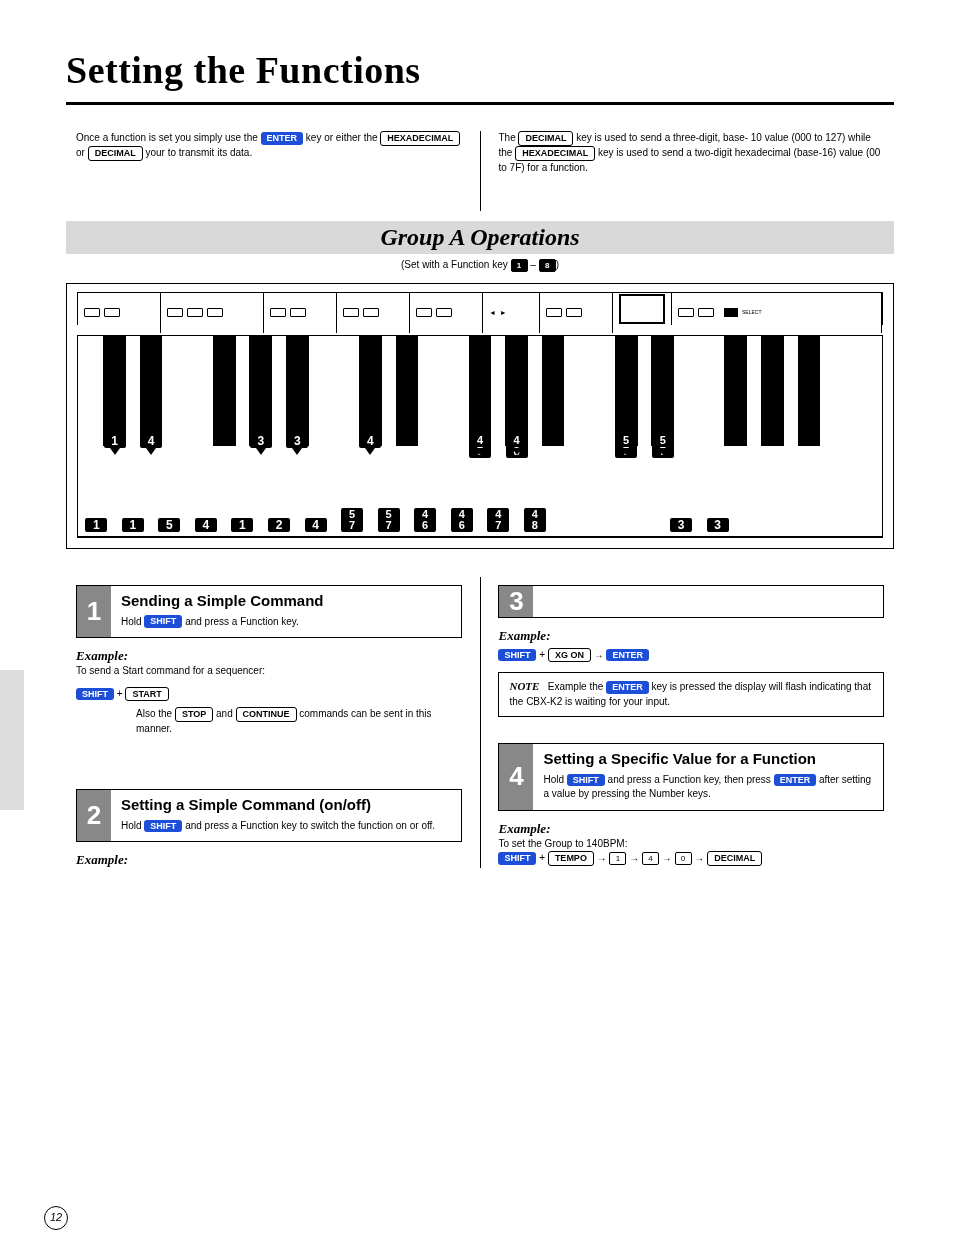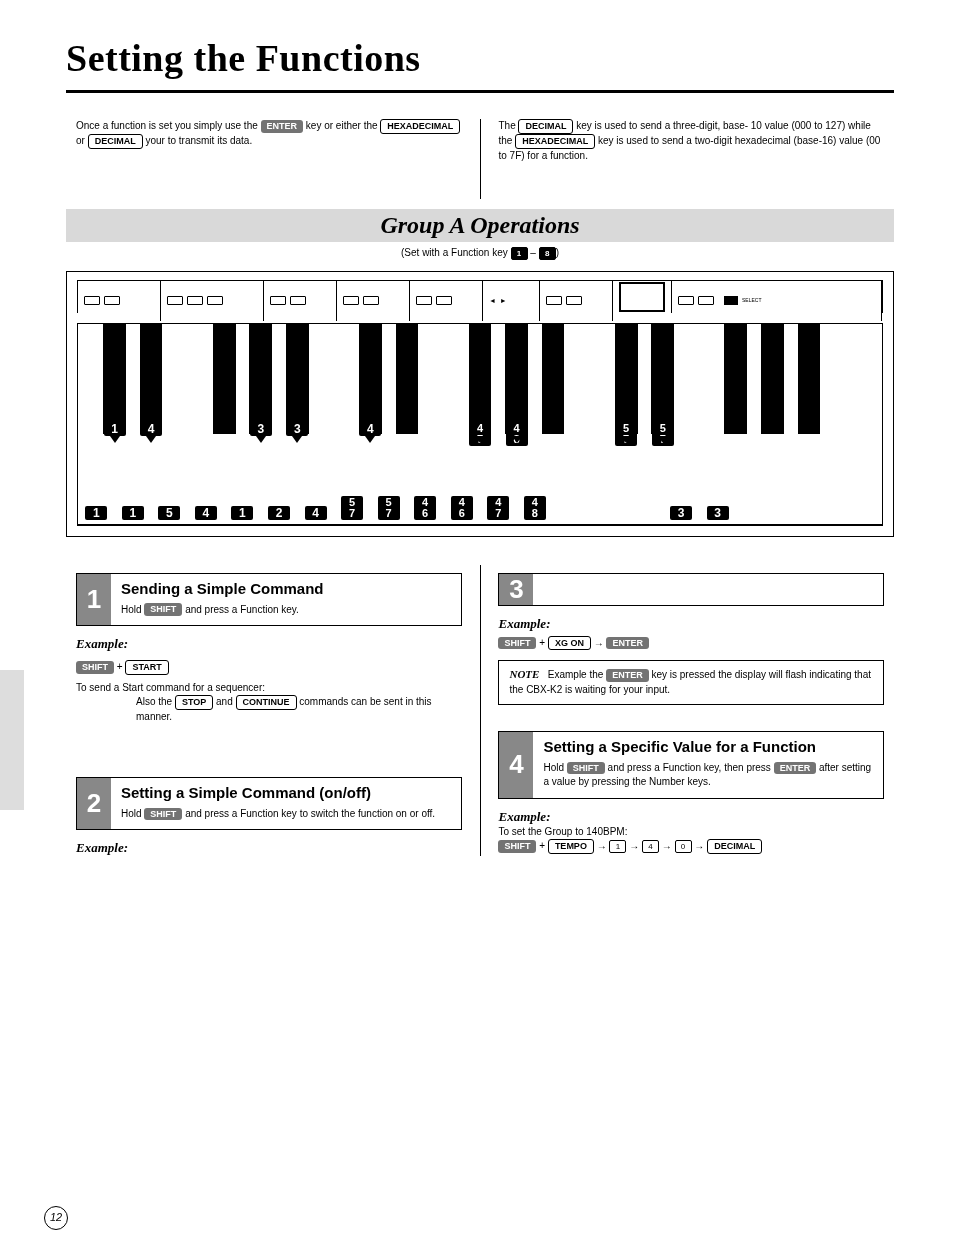--- a/index.html
+++ b/index.html
@@ -1,27 +1,27 @@
 <!DOCTYPE html>
 <html><head>
 <meta charset="utf-8">
 <style>
   html,body{margin:0;padding:0;background:#fff;color:#000;}
   body{font-family:Helvetica,Arial,sans-serif;font-size:12px;width:954px;}
-  .page{padding:28px 60px 0 66px;}
+  .page{padding:40px 60px 0 66px;}
   .side-tab{position:absolute;top:670px;left:0;width:24px;height:140px;background:#ddd;}
   .h1{font-family:"Times New Roman",Times,serif;font-size:38px;font-weight:bold;margin:8px 0 10px 0;letter-spacing:0.5px;}
   .rule{height:3px;background:#000;margin-bottom:26px;width:100%;}
   .section-sub{font-family:"Times New Roman",Times,serif;font-style:italic;font-weight:bold;font-size:24px;text-align:center;background:#d9d9d9;padding:3px 0;margin:10px 0 4px;}
   .small{font-size:10px;line-height:1.45;}
   .twocol{display:flex;gap:0;}
   .col{width:50%;padding:0 10px;}
   .midrule{width:1px;background:#000;margin:0 8px;}
   .pill{display:inline-block;border-radius:3px;padding:1px 6px;font-size:9px;font-weight:bold;line-height:1.2;vertical-align:middle;}
-  .pill.solid{background:#737373;color:#fff;}
+  .pill.solid{background:#1d4ed8;color:#fff;}
   .pill.outline{border:1px solid #000;color:#000;background:#fff;}
   .tinykey{display:inline-block;border:1px solid #000;border-radius:2px;padding:0 3px;font-size:8px;line-height:11px;height:11px;min-width:9px;text-align:center;background:#fff;vertical-align:middle;}
   .tinykey.solid{background:#000;color:#fff;border-color:#000;font-weight:bold;}
   .step-box{border:1px solid #000;display:flex;margin:8px 0 4px;}
   .step-num{width:34px;background:#888;color:#fff;font-family:"Arial Black",Arial,sans-serif;font-size:26px;font-weight:900;display:flex;align-items:center;justify-content:center;}
   .step-body{padding:6px 10px 8px 10px;flex:1;}
   .step-title{font-size:15px;font-weight:bold;margin-bottom:6px;font-family:Arial,Helvetica,sans-serif;}
   .note-box{border:1px solid #000;padding:6px 10px;margin-top:10px;}
   .note-title{font-family:"Times New Roman",Times,serif;font-style:italic;font-weight:bold;font-size:11px;display:inline;}
   .example-label{font-family:"Times New Roman",Times,serif;font-style:italic;font-weight:bold;font-size:13px;margin-top:10px;}
@@ -191,26 +191,26 @@
       <div class="step-box">
         <div class="step-num">1</div>
         <div class="step-body">
           <div class="step-title">Sending a Simple Command</div>
           <div class="small">
             <span>Hold </span><span class="pill solid">SHIFT</span><span> and press a Function key.</span>
           </div>
         </div>
       </div>
       <div class="example-label">Example:</div>
+      <div class="small">To send a Start command for a sequencer:</div>
       <div class="small" style="margin:8px 0 6px">
         <span class="pill solid">SHIFT</span>
         <span> + </span>
         <span class="pill outline">START</span>
       </div>
-      <div class="small">To send a Start command for a sequencer:</div>
       <div class="small" style="padding-left:60px">
         <span>Also the </span><span class="pill outline">STOP</span><span> and </span><span class="pill outline">CONTINUE</span><span> commands can be sent in this manner.</span>
       </div>
 
       <div class="step-box" style="margin-top:52px">
         <div class="step-num">2</div>
         <div class="step-body">
           <div class="step-title">Setting a Simple Command (on/off)</div>
           <div class="small">
             <span>Hold </span><span class="pill solid">SHIFT</span><span> and press a Function key to switch the function on or off.</span>

